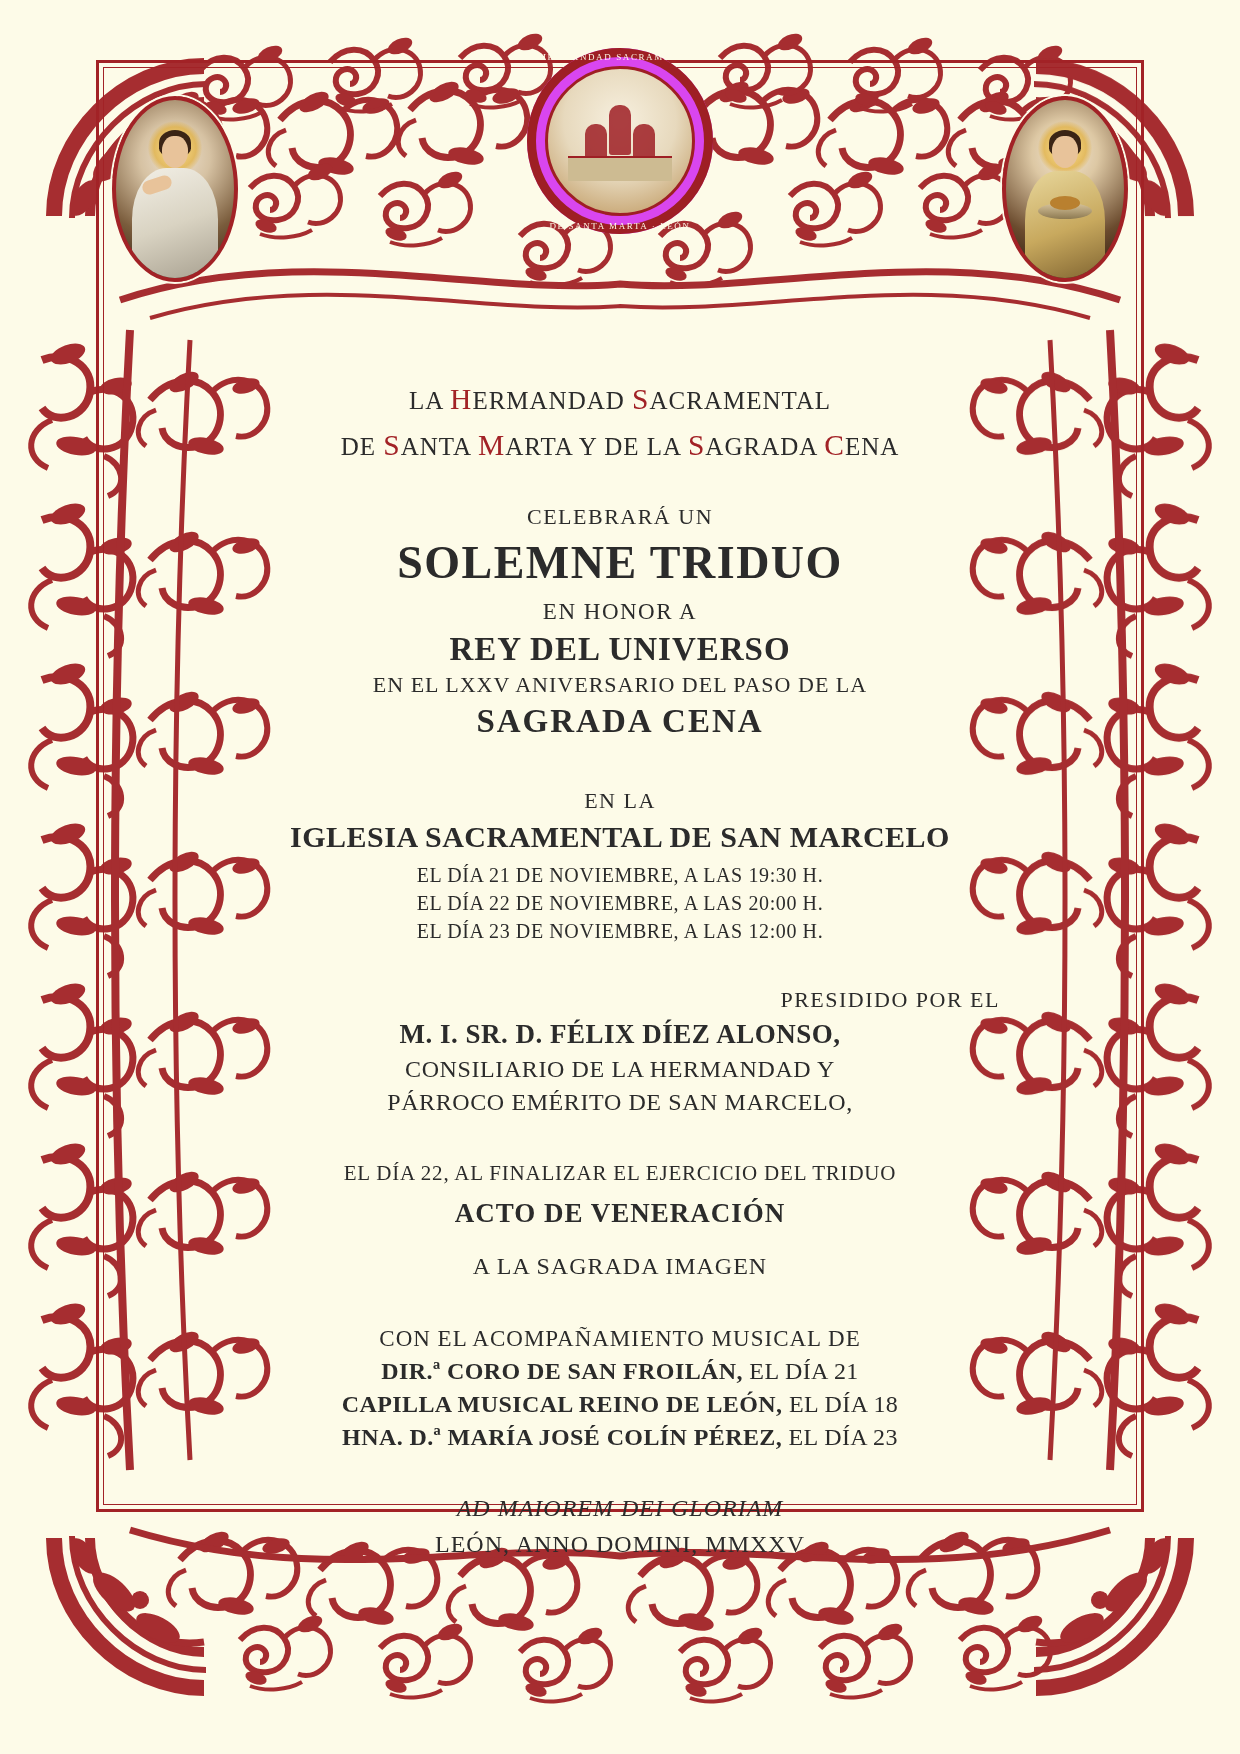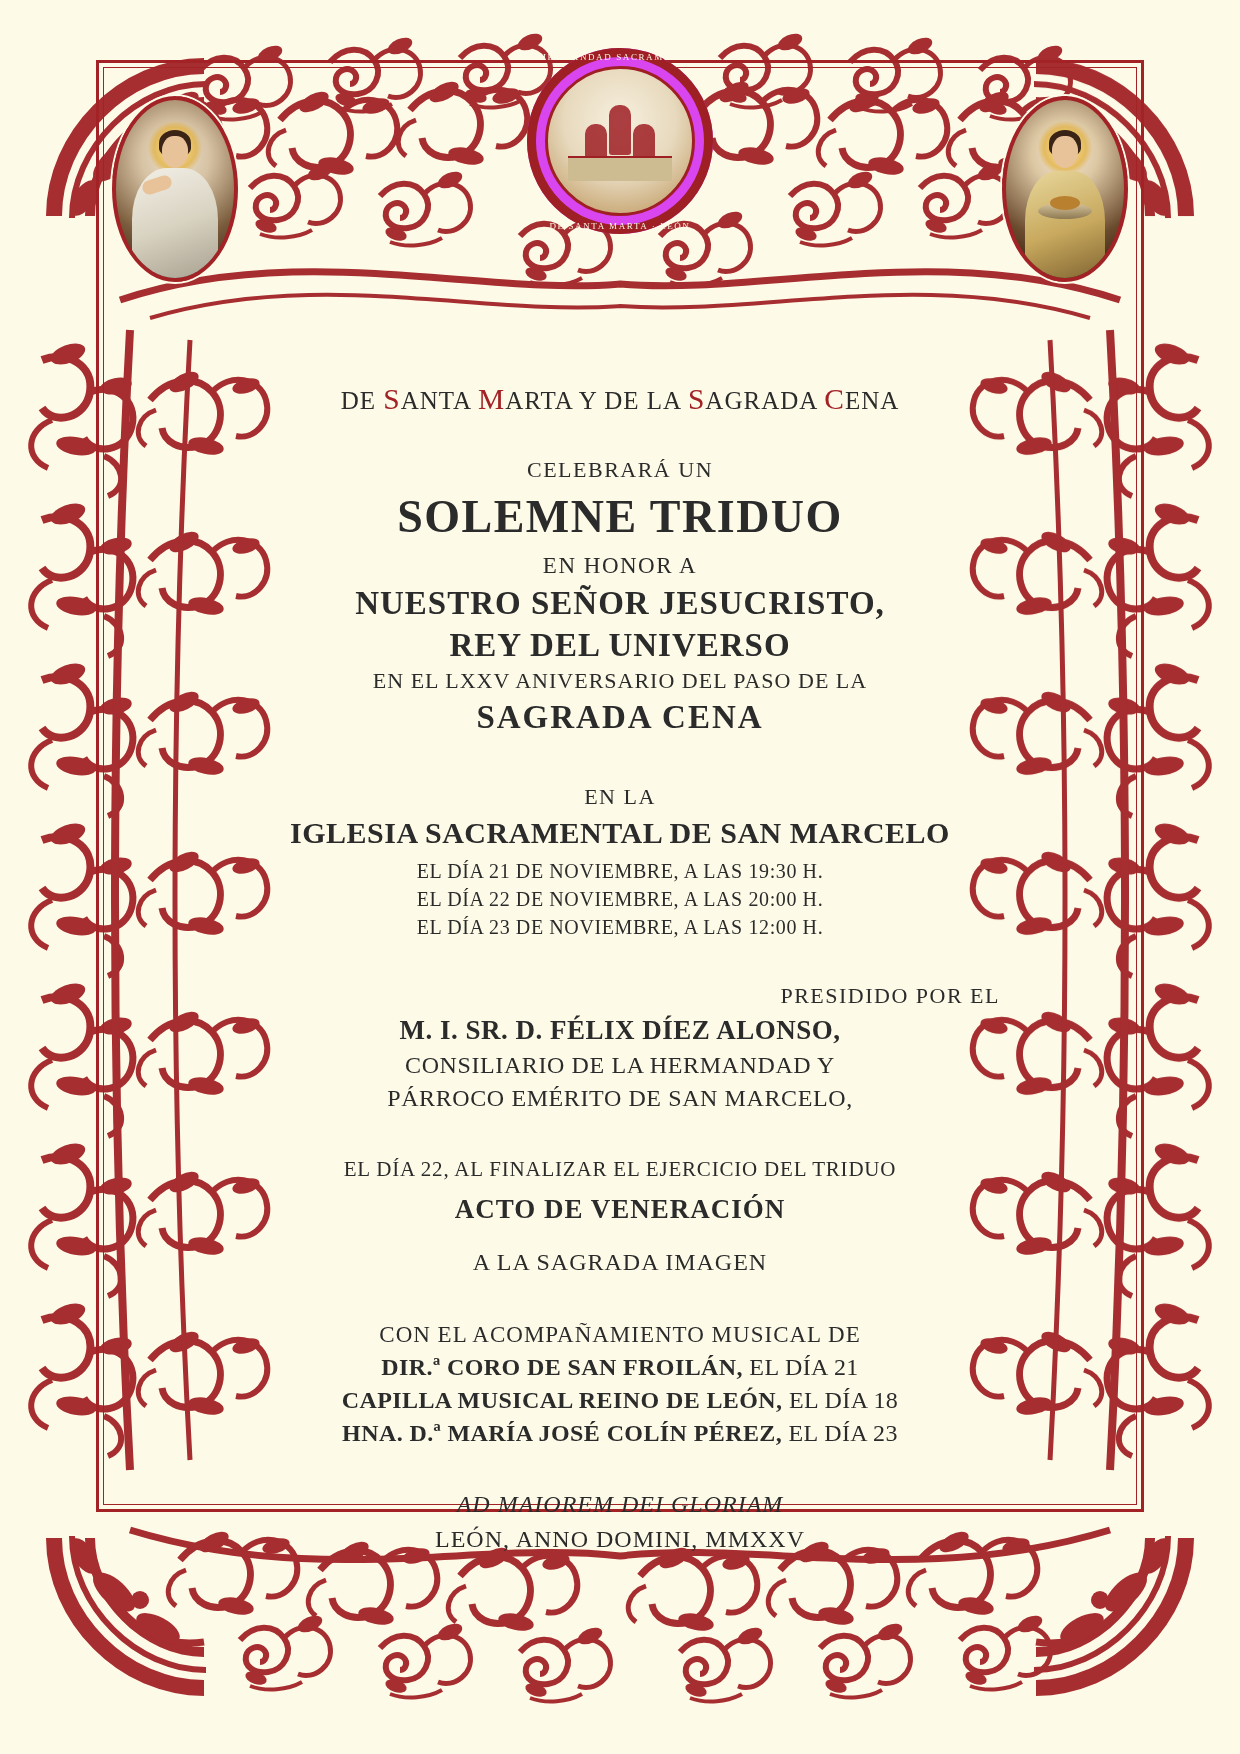--- a/index.html
+++ b/index.html
@@ -534,26 +534,26 @@
       <div class="hair"></div>
       <div class="head"></div>
       <div class="robe-b"></div>
       <div class="plate"></div>
       <div class="bread"></div>
     </div>
   </div>
 
   <div class="content">
 
+    <div class="l-hermandad smallcaps" style="font-variant: small-caps;">LA <span style="color: rgb(162, 34, 38); font-size: 1.18em;">H</span>ERMANDAD <span style="color: rgb(162, 34, 38); font-size: 1.18em;">S</span>ACRAMENTAL</div>
     <div class="l-hermandad2 smallcaps" style="font-variant: small-caps;">DE <span style="color: rgb(162, 34, 38); font-size: 1.18em;">S</span>ANTA <span style="color: rgb(162, 34, 38); font-size: 1.18em;">M</span>ARTA Y DE LA <span style="color: rgb(162, 34, 38); font-size: 1.18em;">S</span>AGRADA <span style="color: rgb(162, 34, 38); font-size: 1.18em;">C</span>ENA</div>
 
     <div class="l-celebrara smallcaps">CELEBRARÁ UN</div>
     <div class="l-solemne">SOLEMNE TRIDUO</div>
     <div class="l-enhonor smallcaps">EN HONOR A</div>
-    <div class="l-nuestro">NUESTRO SEÑOR JESUCRISTO,</div>
     <div class="l-nuestro">REY DEL UNIVERSO</div>
     <div class="l-lxxv smallcaps">EN EL LXXV ANIVERSARIO DEL PASO DE LA</div>
     <div class="l-sagradacena">SAGRADA CENA</div>
 
     <div class="l-enla smallcaps">EN LA</div>
     <div class="l-iglesia">IGLESIA SACRAMENTAL DE SAN MARCELO</div>
     <div class="fechas">
       <div class="l-fecha">EL DÍA 21 DE NOVIEMBRE, A LAS 19:30 H.</div>
       <div class="l-fecha">EL DÍA 22 DE NOVIEMBRE, A LAS 20:00 H.</div>
       <div class="l-fecha">EL DÍA 23 DE NOVIEMBRE, A LAS 12:00 H.</div>

